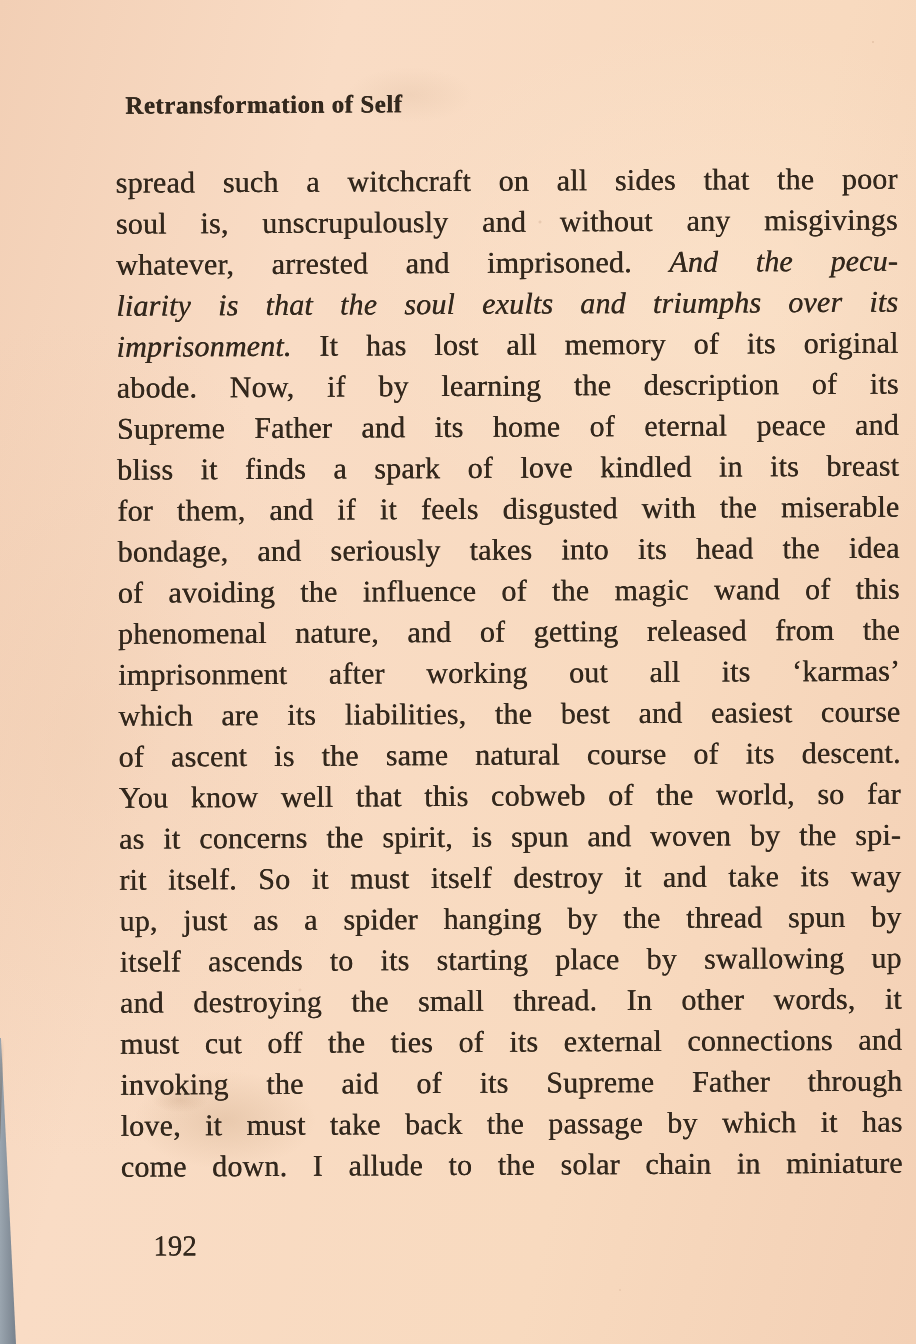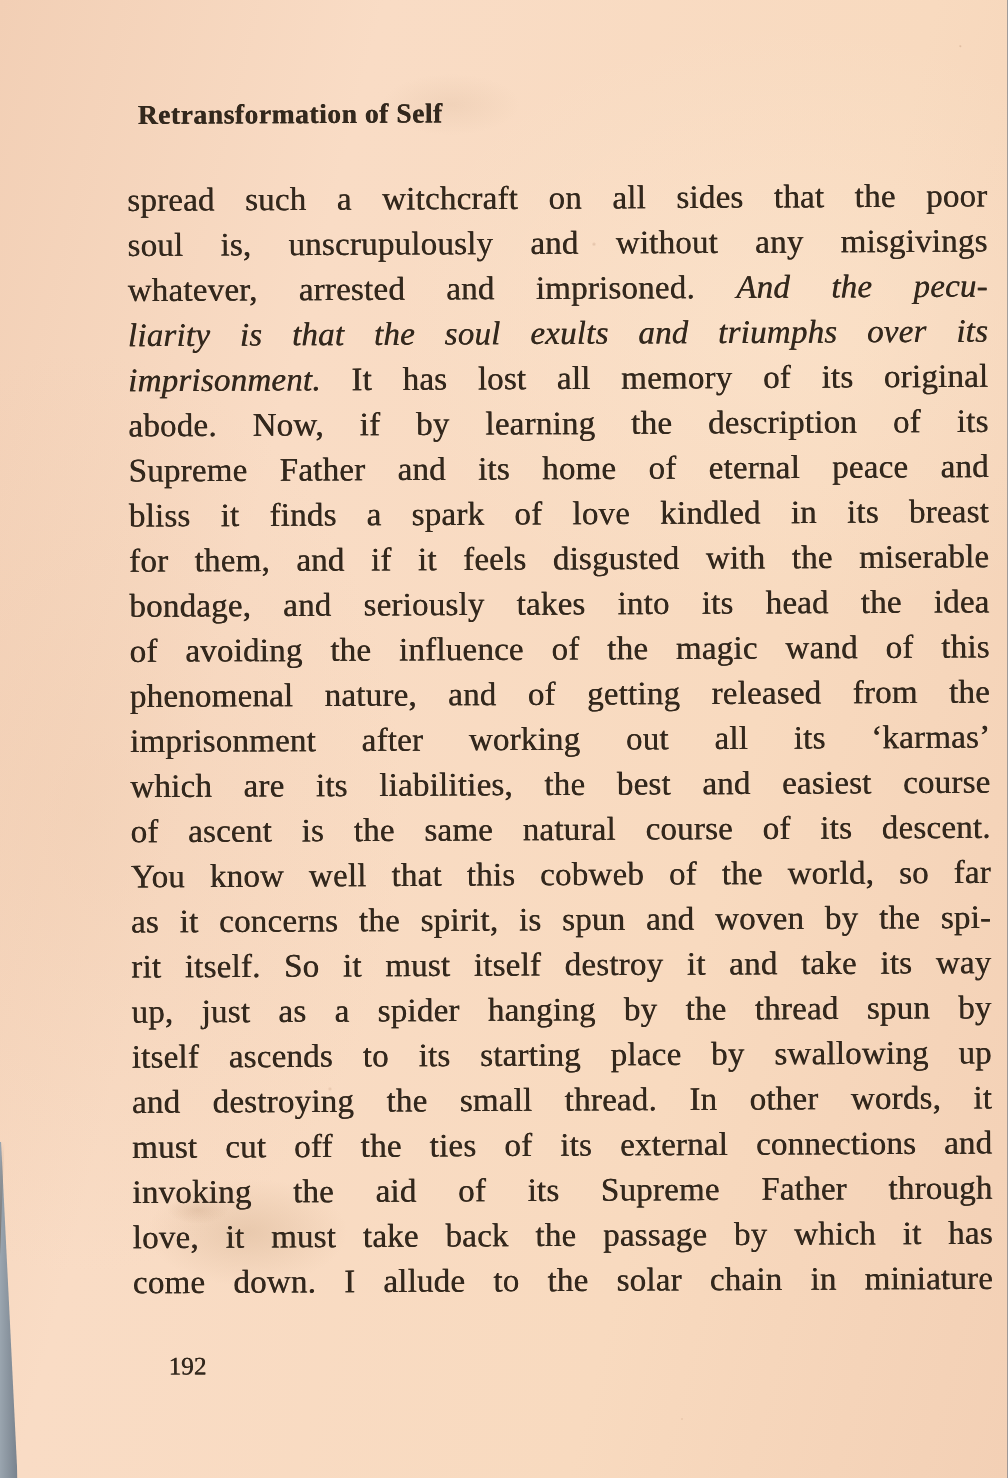--- a/index.html
+++ b/index.html
@@ -51,21 +51,21 @@
     text-shadow:.4px 0 0 currentColor;
   }
   .line{
     text-align:justify;
     text-align-last:justify;
     -moz-text-align-last:justify;
   }
   .italic{font-style:italic;}
   .page-number{
     position:absolute;left:150px;top:1228px;
-    font-size:23px;
+    font-size:29px;
     text-shadow:.4px 0 0 currentColor;
   }
   
   .specks{position:absolute;inset:0;pointer-events:none;
     background:
       radial-gradient(circle 3px at 540px 222px, rgba(150,100,70,.25), transparent 70%),
       radial-gradient(circle 2px at 873px 42px,  rgba(150,100,70,.3),  transparent 70%),
       radial-gradient(circle 3px at 300px 990px, rgba(150,100,70,.2),  transparent 70%),
       radial-gradient(circle 2px at 620px 1290px,rgba(150,100,70,.2),  transparent 70%),
       radial-gradient(ellipse 40px 18px at 180px 1100px, rgba(165,120,85,.18), transparent 70%);

